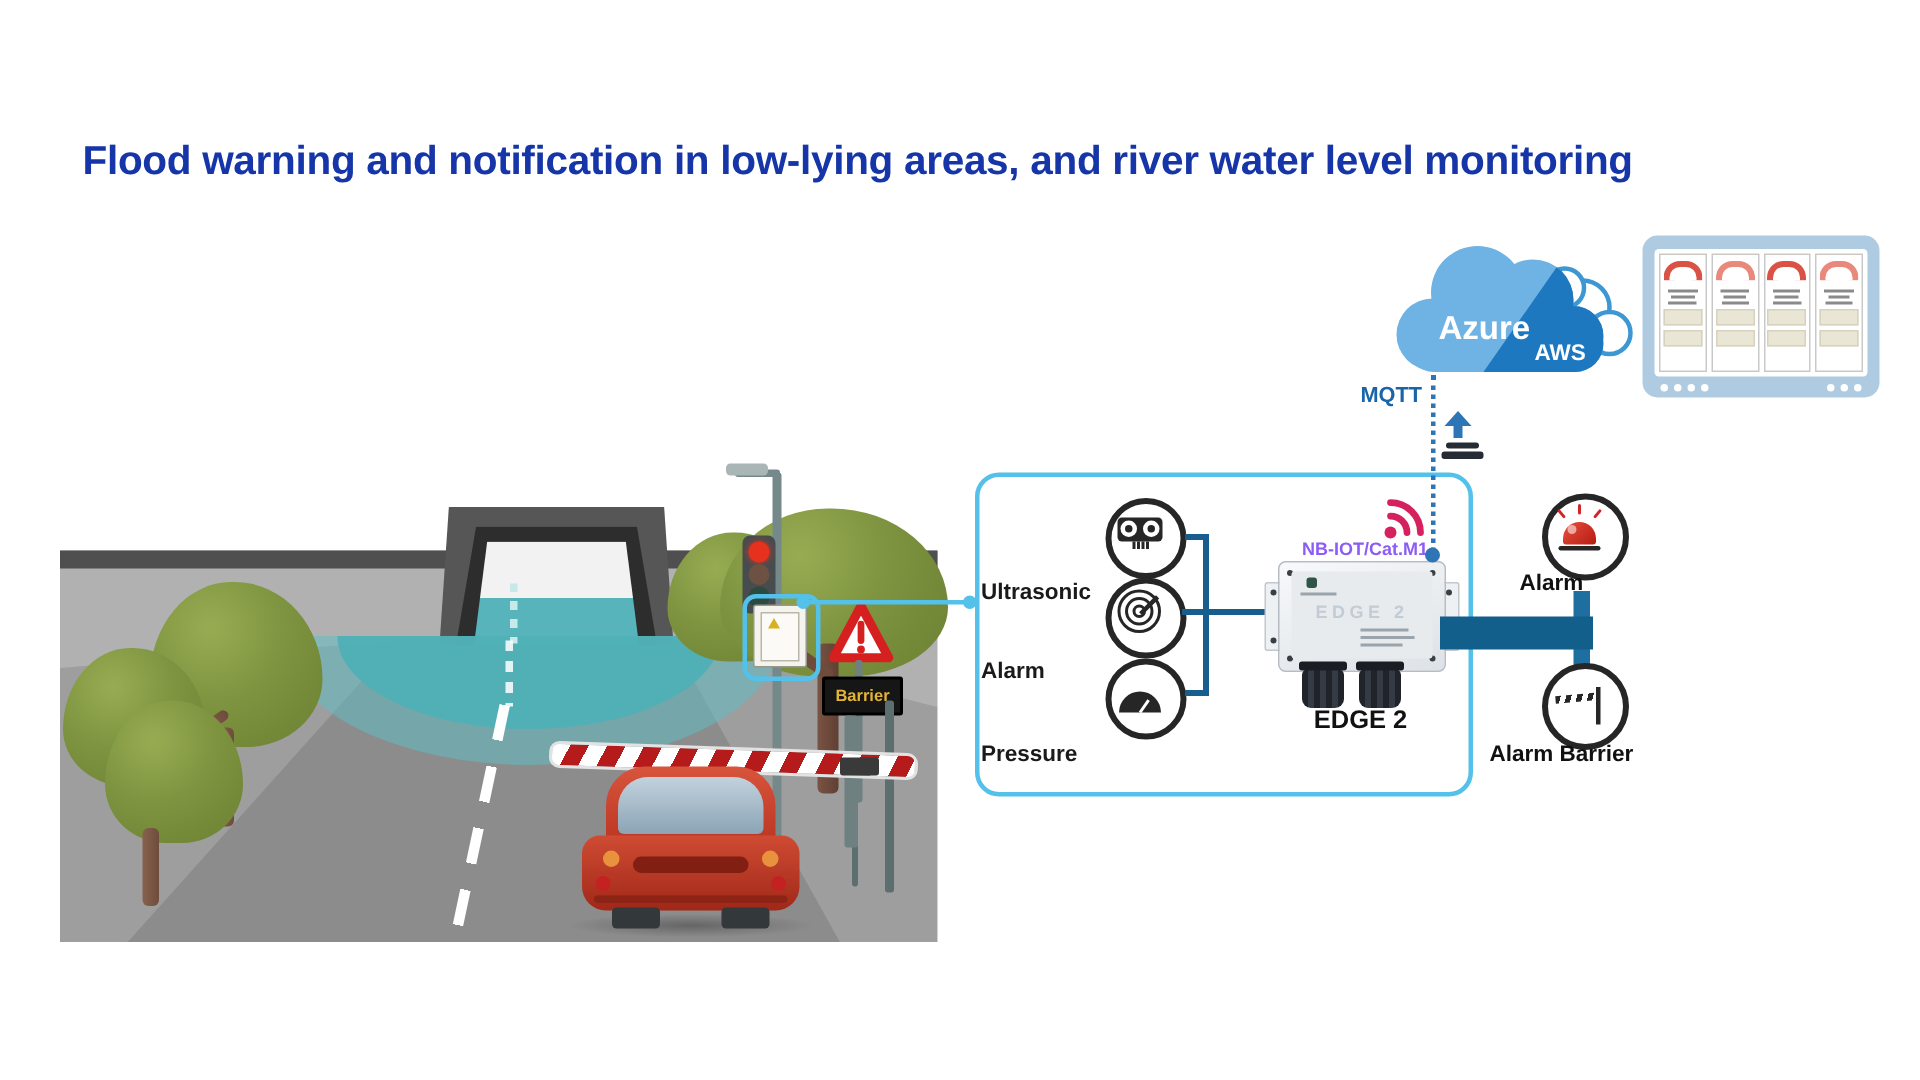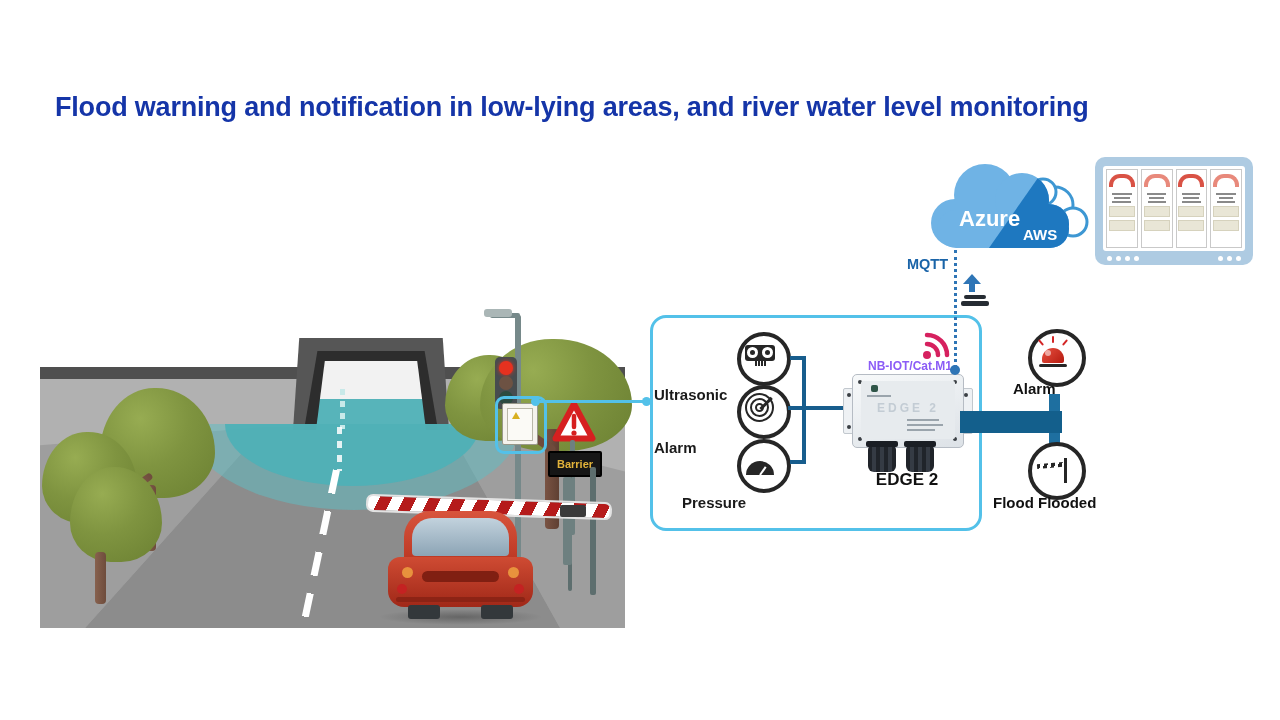--- a/index.html
+++ b/index.html
@@ -207,21 +207,21 @@
   </div>
 
   <div class="abs slabel" style="left:654px;top:400px;">Alarm</div>
   <div class="abs sicon" style="top:385px;left:737px;">
     <div class="ring" style="left:4px;top:4px;width:25px;height:25px;"></div>
     <div class="ring" style="left:9px;top:9px;width:15px;height:15px;"></div>
     <div class="ring" style="left:14px;top:14px;width:5px;height:5px;"></div>
     <div class="needle" style="left:18px;top:4px;width:2.5px;height:16px;transform:rotate(45deg);transform-origin:bottom center;"></div>
   </div>
 
-  <div class="abs slabel" style="left:654px;top:455px;padding-left:28px;">Pressure</div>
+  <div class="abs slabel" style="left:654px;top:455px;">Pressure</div>
   <div class="abs sicon" style="top:439px;left:737px;">
     <div class="gauge">
       <div class="gneedle"></div>
     </div>
   </div>
 
   <div class="abs brk" style="left:790px;top:356px;width:16px;height:4px;"></div>
   <div class="abs brk" style="left:802px;top:356px;width:4px;height:108px;"></div>
   <div class="abs brk" style="left:790px;top:460px;width:16px;height:4px;"></div>
   <div class="abs brk" style="left:788px;top:406px;width:66px;height:4px;"></div>
@@ -353,15 +353,15 @@
     <div class="ray" style="left:32px;top:6px;transform:rotate(40deg);"></div>
     <div class="dome"></div>
     <div class="dome-base"></div>
   </div>
   <div class="abs olabel" style="left:1013px;top:380px;width:80px;">Alarm</div>
 
   <div class="abs ocirc" style="left:1028px;top:442px;">
     <div class="fb-dashes"></div>
     <div class="fb-post"></div>
   </div>
-  <div class="abs olabel" style="left:993px;top:494px;width:120px;">Flood Flooded</div>
+  <div class="abs olabel" style="left:993px;top:494px;width:120px;">Alarm Barrier</div>
 
 </div>
 
 </body></html>

